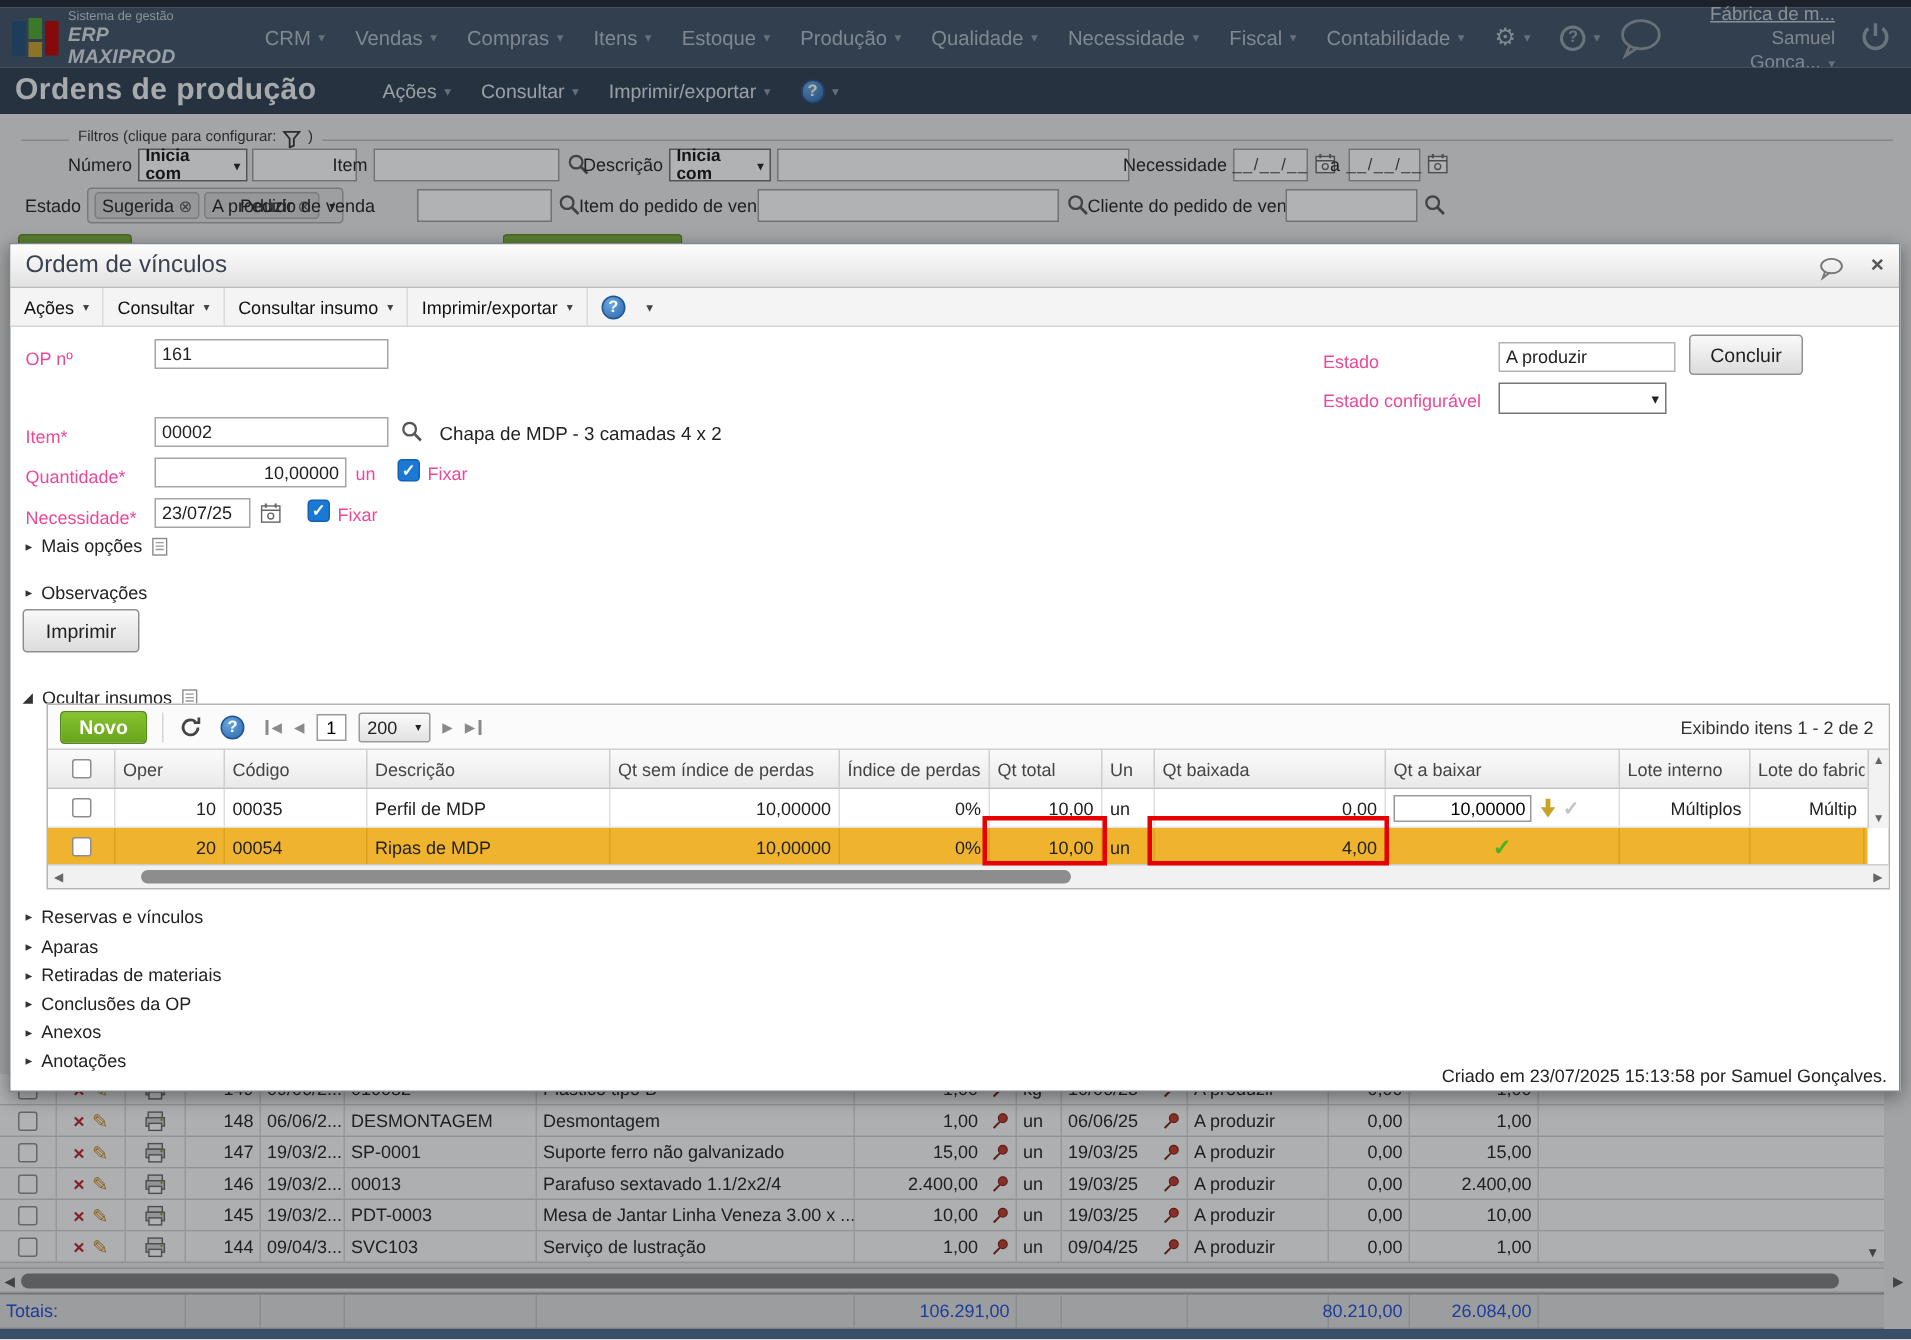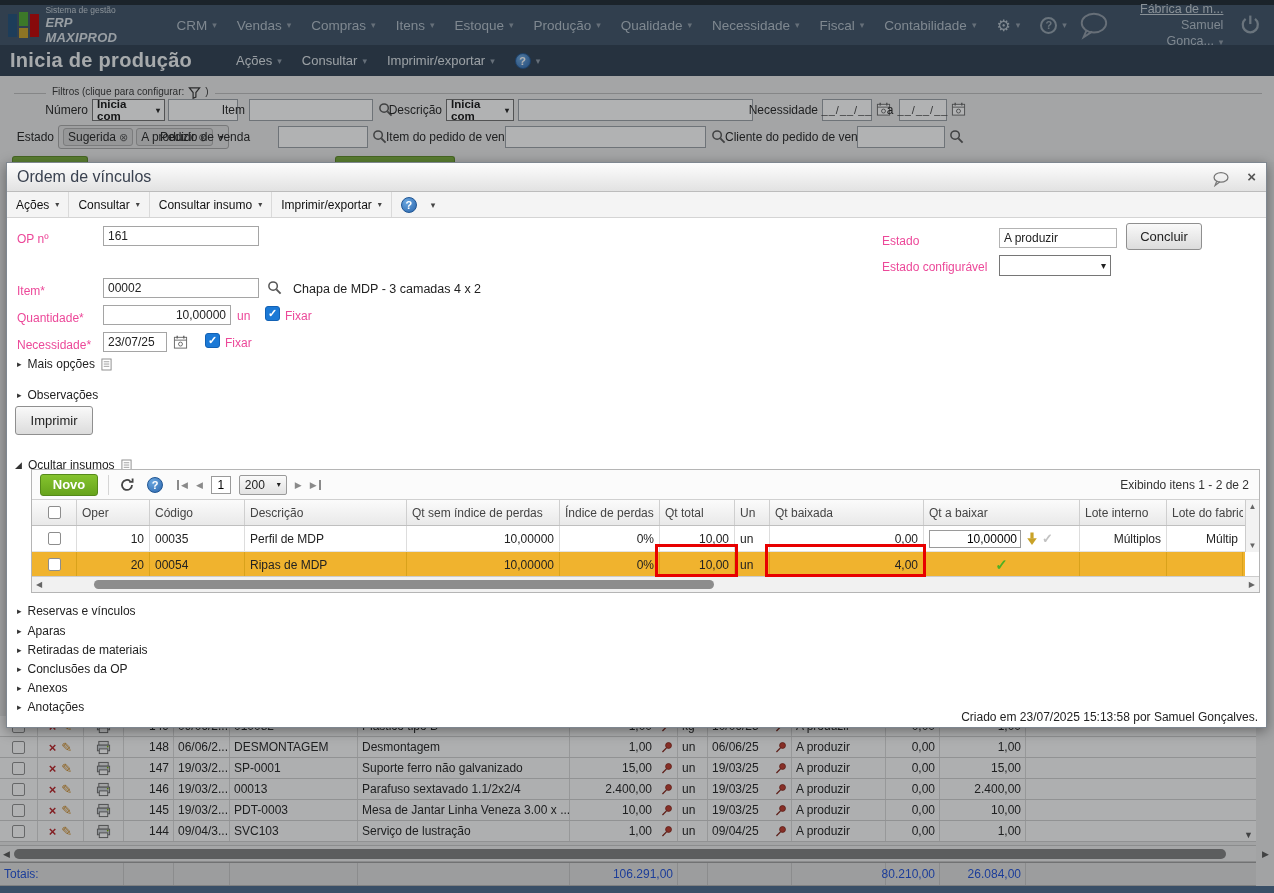--- a/index.html
+++ b/index.html
@@ -222,21 +222,21 @@
         <div class="user"><span>Samuel Gonça...</span><span class="caret">▾</span></div>
       </div>
       <svg class="icon-svg" width="24" height="24" viewBox="0 0 24 24">
         <path d="M12 2 v9" stroke="#93a1ad" stroke-width="2.4" fill="none"></path>
         <path d="M7 5.5 a8 8 0 1 0 10 0" fill="none" stroke="#93a1ad" stroke-width="2.4"></path>
       </svg>
     </div>
   </div>
 
   <div class="pagebar">
-    <div class="page-title">Inicia de produção</div>
+    <div class="page-title">Ordens de produção</div>
     <div class="pagemenus">
       <span class="pagemenu">
           <span>Ações</span>
           <span class="caret">▾</span>
         </span>
       <span class="pagemenu">
           <span>Consultar</span>
           <span class="caret">▾</span>
         </span>
       <span class="pagemenu">

